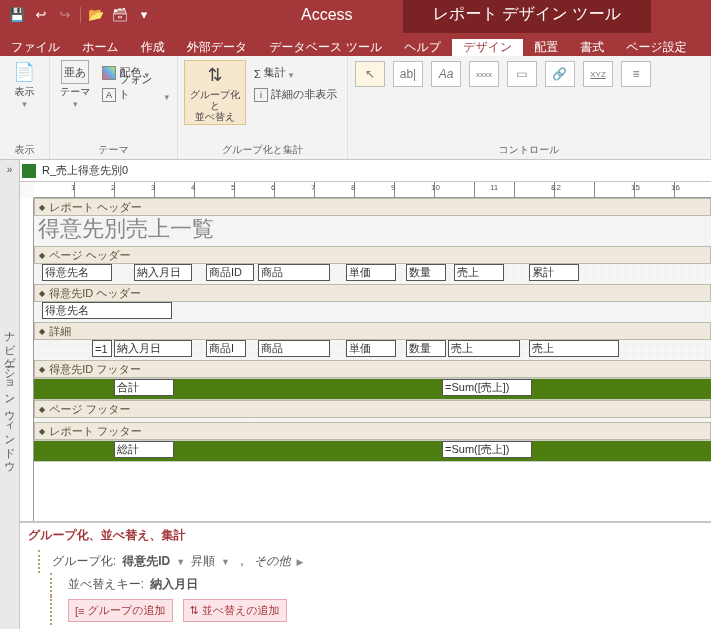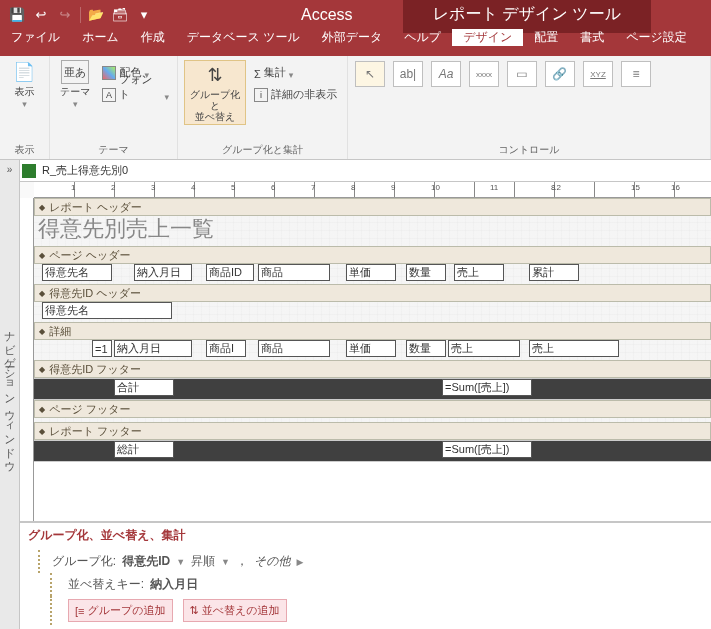--- a/index.html
+++ b/index.html
@@ -3,21 +3,21 @@
 <meta charset="utf-8">
 <style>
 * { margin: 0; padding: 0; box-sizing: border-box; font-family: "Yu Gothic UI", "Meiryo", sans-serif; }
 body { background: #fff; width: 711px; height: 629px; overflow: hidden; font-size: 11px; color: #333; }
 .titlebar { height: 29px; background: #a4373a; display: flex; align-items: center; color: #fff; }
 .qat { display: flex; align-items: center; gap: 2px; padding: 0 6px; }
 .qat .qbtn { width: 22px; height: 22px; display: flex; align-items: center; justify-content: center; font-size: 13px; color: #fff; }
 .qat .sep { width:1px; height:16px; background: rgba(255,255,255,.25); margin:0 2px;}
 .titlebar .app { flex: 0 0 auto; margin-left: 140px; font-size: 16px; }
 .titlebar .tool { margin-left: auto; margin-right: 60px; background: #7b2225; height: 36px; display: flex; align-items: center; padding: 0 30px; font-size: 16px; }
-.tabbar { height: 27px; background: #a4373a; display: flex; align-items: flex-start; color: #fff; font-size: 12px; }
+.tabbar { height: 27px; background: #a4373a; display: flex; align-items: flex-end; color: #fff; font-size: 12px; }
 .tab { padding: 0 11px; display:flex; align-items:center; white-space: nowrap; }
 .tab.active { background: #fff; color: #a4373a; }
 .tab.bulb { margin-left: auto; padding: 0 12px; font-size: 14px; color: #ffe9a8; }
 .ribbon { background: #f3f3f3; border-bottom: 1px solid #c6c6c6; display: flex; height: 104px; }
 .group { border-right: 1px solid #e1e1e1; padding: 4px 6px 2px; display: flex; flex-direction: column; }
 .group .body { flex: 1; display: flex; align-items: flex-start; gap: 6px; }
 .group .title { text-align: center; font-size: 10px; color: #666; padding: 2px 0 0; }
 .bigbtn { width: 40px; display: flex; flex-direction: column; align-items: center; gap: 2px; font-size: 10px; color: #444; text-align: center; }
 .bigbtn .ic { width: 28px; height: 24px; display:flex;align-items:center;justify-content:center;font-size:18px; }
 .bigbtn .lbl { line-height: 1.1; }
@@ -36,21 +36,21 @@
 .ruler-h .tick { position:absolute; top:0; bottom:0; border-left:1px solid #888; }
 .ruler-h .num { position:absolute; top:1px; }
 .design-body { flex:1; display:flex; overflow:hidden; }
 .ruler-v { width:14px; background:#fff; border-right:1px solid #999; }
 .canvas { flex:1; background:#fff; position:relative; overflow:hidden; }
 .section-bar { height:18px; background:#efe8dc; border:1px solid #bba; display:flex; align-items:center; font-size:11px; color:#5a4f3a; padding-left:4px; gap:2px; }
 .section-bar::before { content:"◆"; font-size:8px; margin-right:2px;}
 .grid-area { background:repeating-linear-gradient(0deg,#fafafa,#fafafa 7px,#f1f1f1 8px),repeating-linear-gradient(90deg,#fafafa,#fafafa 7px,#f1f1f1 8px); background-blend-mode:multiply; position:relative; }
 .ctl { position:absolute; border:1px solid #555; background:#fff; font-size:11px; padding:0 2px; display:flex; align-items:center; height:17px; overflow:hidden;}
 .report-title { font-size:22px; color:#888; font-weight:400; border:none; background:transparent; height:26px;}
-.mid-row { background:#404040; border-top:1px solid #ccc; border-bottom:1px solid #ccc; }
+.mid-row { background:#4d7c0f; border-top:1px solid #ccc; border-bottom:1px solid #ccc; }
 .gbs-panel { border-top: 2px solid #c6c6c6; background:#fff; padding:4px 8px; font-size:12px; }
 .gbs-title { color:#a4373a; font-size:12px; font-weight:bold; margin-bottom:6px;}
 .gbs-row { display:flex; align-items:center; gap:6px; padding:3px 0 3px 24px; font-size:12px; color:#555; position:relative;text-align:right;}
 .gbs-row::before { content:""; position:absolute; left:10px; top:0; bottom:0; border-left:2px dotted #b8a46b; }
 .gbs-row.l2::before { left: 22px; }
 .gbs-row.l2 { padding-left: 40px;}
 .gbs-add { padding:3px 6px; border:1px solid #e7a8b0; background:#fbe5e8; color:#a4373a; font-size:11px; display:inline-flex; align-items:center; gap:3px;}
 .vthin { font-size:9px; color:#888;}
 </style>
 </head>
@@ -67,22 +67,22 @@
     <div class="qbtn">▾</div>
   </div>
   <div class="app">Access</div>
   <div class="tool">レポート デザイン ツール</div>
 </div>
 
 <div class="tabbar">
   <div class="tab">ファイル</div>
   <div class="tab">ホーム</div>
   <div class="tab">作成</div>
+  <div class="tab">外部データ</div>
   <div class="tab">データベース ツール</div>
-  <div class="tab">外部データ</div>
   <div class="tab">ヘルプ</div>
   <div class="tab active">デザイン</div>
   <div class="tab">配置</div>
   <div class="tab">書式</div>
   <div class="tab">ページ設定</div>
   <div class="tab bulb">💡</div>
 </div>
 
 <div class="ribbon">
   <div class="group" style="width:50px">

